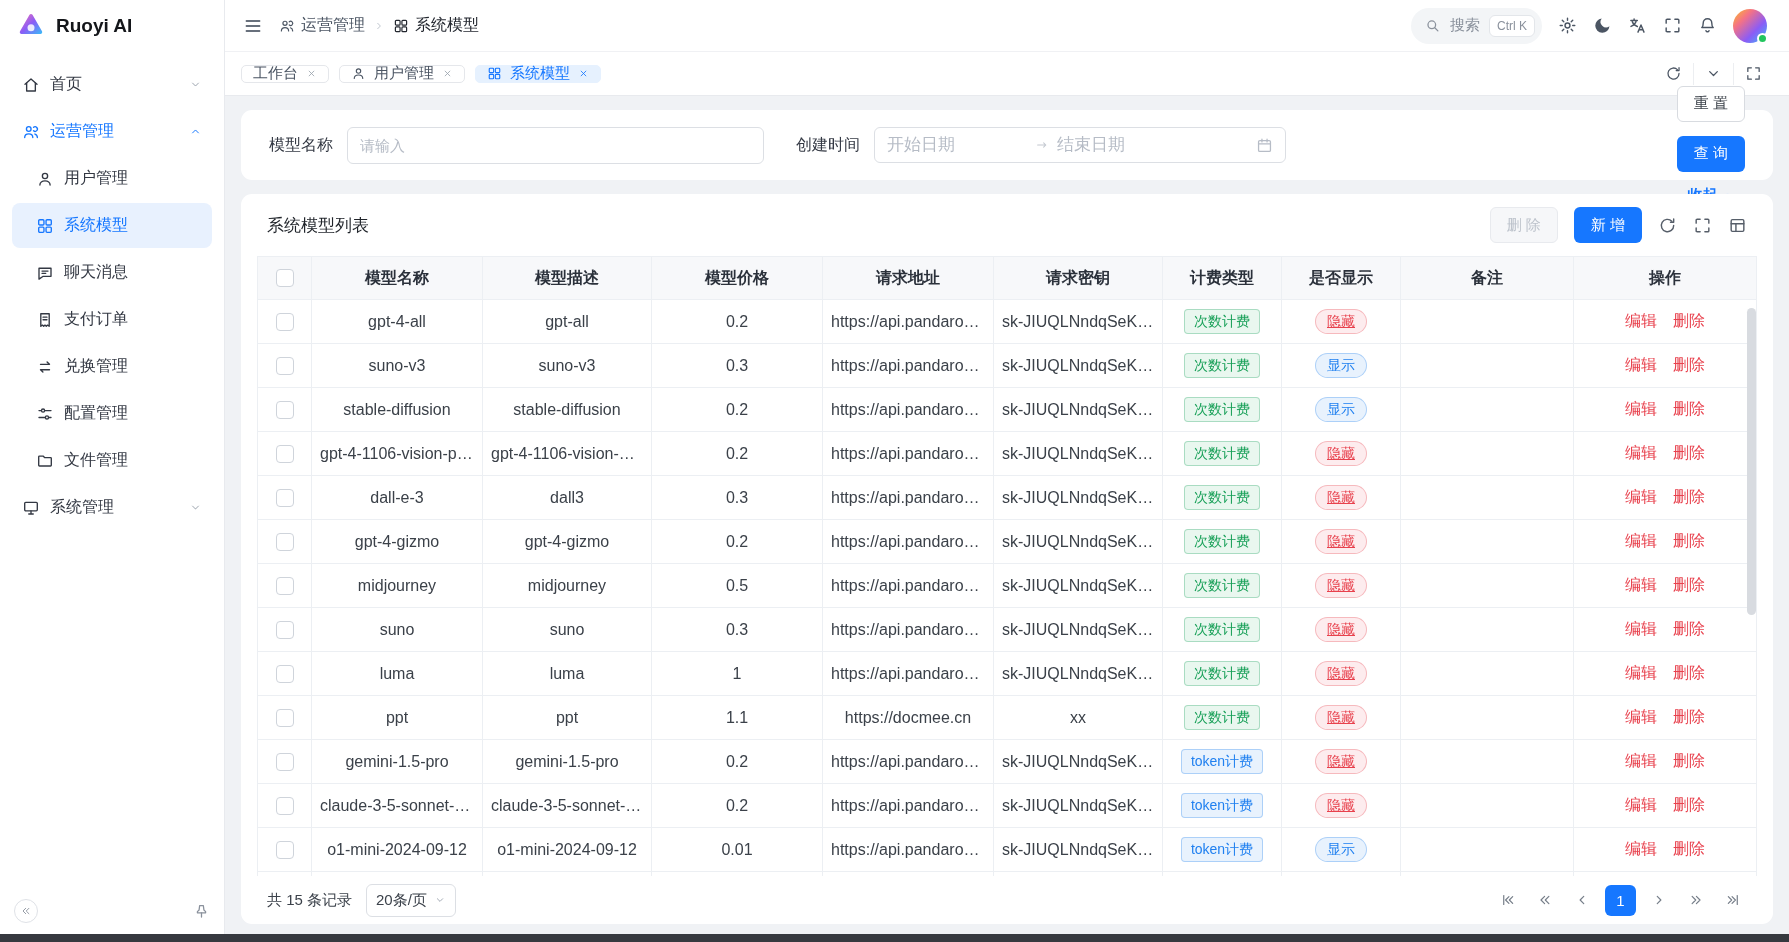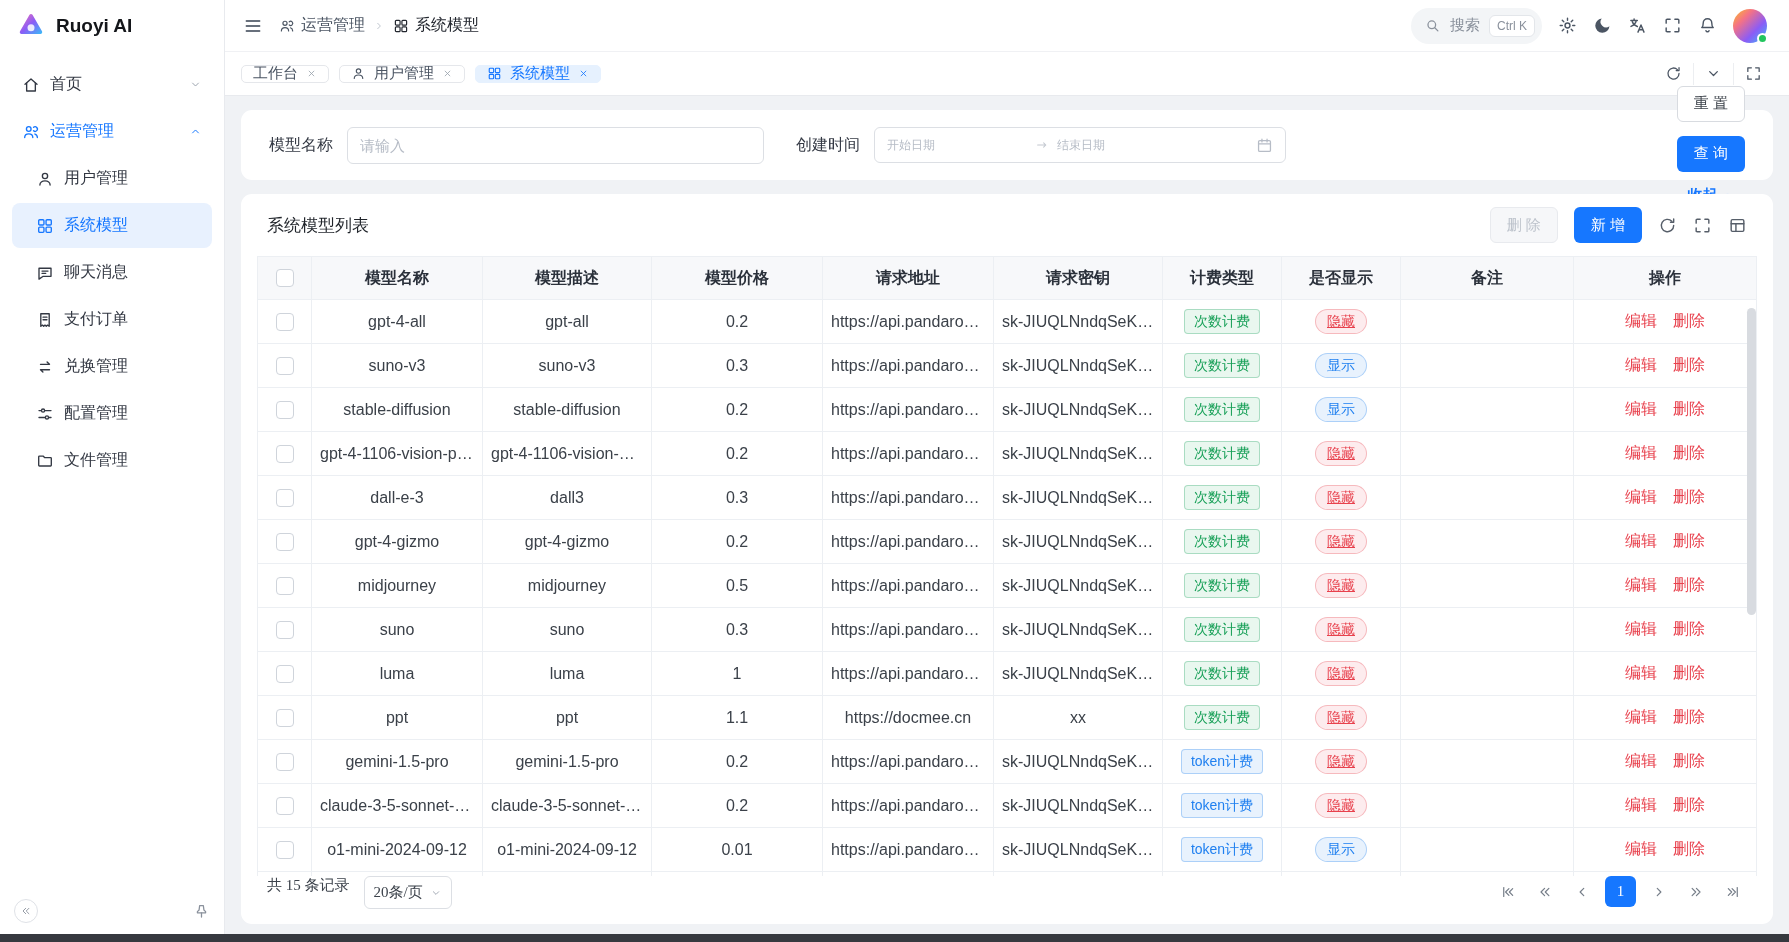--- a/index.html
+++ b/index.html
@@ -58,21 +58,21 @@
   
   .content { flex:1; padding:14px 16px 10px; display:flex; flex-direction:column; gap:14px; min-height:0; }
   .card { background:#fff; border-radius:11px; }
 
   .filter-card { height:70px; flex:none; display:flex; align-items:center; padding:0 28px; }
   .f-label { font-size:16px; color:#333843; margin-right:14px; white-space:nowrap; }
   .ml32 { margin-left:32px; }
   .f-input { width:417px; height:37px; border:1px solid #dcdfe4; border-radius:6px; padding:0 12px; font-size:15px; color:#374151; outline:none; font-family:inherit; }
   .f-input::placeholder, .d-input::placeholder { color:#b6bcc6; }
   .date-range { width:412px; height:36px; border:1px solid #dcdfe4; border-radius:6px; display:flex; align-items:center; padding:0 12px; gap:8px; }
-  .d-input { border:none; outline:none; width:140px; font-size:12px; color:#4d7c0f; background:transparent; font-family:inherit; }
+  .d-input { border:none; outline:none; width:140px; font-size:17px; color:#4d7c0f; background:transparent; font-family:inherit; }
   .d-input:last-of-type { text-align:left; }
   .date-range .sep { font-size:14px; color:#c3c8d0; }
   .date-range .cal { margin-left:auto; font-size:17px; color:#b6bcc6; }
   .filter-actions { margin-left:auto; display:flex; align-items:center; gap:14px;flex-direction:column; }
   .btn { height:36px; border-radius:6px; font-size:15px; display:inline-flex; align-items:center; justify-content:center; padding:0 16px; cursor:pointer; border:1px solid transparent; font-family:inherit; white-space:nowrap; }
   .btn-default { background:#fff; border-color:#d8dbe0; color:#3b4149; }
   .btn-primary { background:#1677ff; color:#fff; }
   .btn-disabled { background:#f6f7f9; color:#bcc2cb; border-color:#e8eaee; cursor:not-allowed; }
   .link-collapse { color:#1677ff; font-size:15px; font-weight:600; display:flex; align-items:center; gap:4px; cursor:pointer; }
   .link-collapse .icon { font-size:13px; }
@@ -93,21 +93,21 @@
   .badge { display:inline-block; font-size:14px; line-height:1.25; padding:3px 9px; border-radius:4px; }
   .badge-green { color:#18a058; background:#e9f7ef; border:1px solid rgba(24,160,88,.3); }
   .badge-blue  { color:#2080f0; background:#e8f2fd; border:1px solid rgba(32,128,240,.3); }
   .pill { border-radius:20px; padding:3px 11px; }
   .pill-red  { color:#e8414d; background:#fdecee; border:1px solid rgba(232,65,77,.3);text-decoration:underline; }
   .pill-blue { color:#2080f0; background:#e8f2fd; border:1px solid rgba(32,128,240,.3); }
   .op-link { color:#e8414d; margin:0 8px; cursor:pointer; text-decoration:none; font-size:16px; }
   .vscroll { position:absolute; top:46px; bottom:6px; right:1px; width:9px; }
   .vscroll .thumb { width:9px; margin-top:6px; height:54%; border-radius:5px; background:#d8dbe0; }
 
-  .pager { height:48px; display:flex; align-items:flex-start; padding:0 10px; font-size:15px; color:#3c424b; flex:none;font-family:Liberation Serif, serif; }
+  .pager { height:48px; display:flex; align-items:center; padding:0 10px; font-size:15px; color:#3c424b; flex:none; }
   .page-size { margin-left:14px; height:33px; border:1px solid #dcdfe4; border-radius:6px; display:flex; align-items:center; gap:7px; padding:0 9px; cursor:pointer; }
   .page-size .icon { font-size:12px; color:#9aa2ad; }
   .pager-right { margin-left:auto; display:flex; align-items:center; gap:9px; }
   .pg-btn { width:28px; height:28px; display:flex; align-items:center; justify-content:center; font-size:16px; color:#767e89; cursor:pointer; }
   .pg-current { width:31px; height:31px; border-radius:6px; background:#1677ff; color:#fff; display:flex; align-items:center; justify-content:center; font-size:15px; cursor:pointer; }
 
   .window-edge { height:8px; background:#36393f; }
 </style>
 </head>
 <body>
@@ -220,20 +220,34 @@
           </div>
           <div class="menu-child">
             <span class="icon">
               <svg viewBox="0 0 24 24" fill="none" stroke="currentColor" stroke-width="1.8" stroke-linecap="round" stroke-linejoin="round">
                 <path d="M3.6 6.4c0-.6.4-1 1-1h4.8l2 2h8c.6 0 1 .4 1 1v9.2c0 .6-.4 1-1 1H4.6c-.6 0-1-.4-1-1z"></path>
               </svg>
             </span>
             <span class="ml">文件管理</span>
           </div>
         </div>
+      <div class="menu-row">
+        <span class="icon">
+            <svg viewBox="0 0 24 24" fill="none" stroke="currentColor" stroke-width="1.8" stroke-linecap="round" stroke-linejoin="round">
+              <rect x="3.6" y="4.4" width="16.8" height="11.4" rx="1.4"></rect>
+              <path d="M9 20h6M12 15.8V20"></path>
+            </svg>
+          </span>
+        <span>系统管理</span>
+        <span class="chev icon">
+            <svg viewBox="0 0 24 24" fill="none" stroke="currentColor" stroke-width="1.8" stroke-linecap="round" stroke-linejoin="round">
+              <path d="M6.6 9.4l5.4 5.4 5.4-5.4"></path>
+            </svg>
+          </span>
+      </div>
     </nav>
 
     <div class="side-foot">
       <span class="collapse-btn icon">
           <svg viewBox="0 0 24 24" fill="none" stroke="currentColor" stroke-width="1.8" stroke-linecap="round" stroke-linejoin="round">
             <path d="M11.4 6.6L6 12l5.4 5.4M17.8 6.6L12.4 12l5.4 5.4"></path>
           </svg>
         </span>
       <span class="pin-btn icon">
           <svg viewBox="0 0 24 24" fill="none" stroke="currentColor" stroke-width="1.8" stroke-linecap="round" stroke-linejoin="round">

